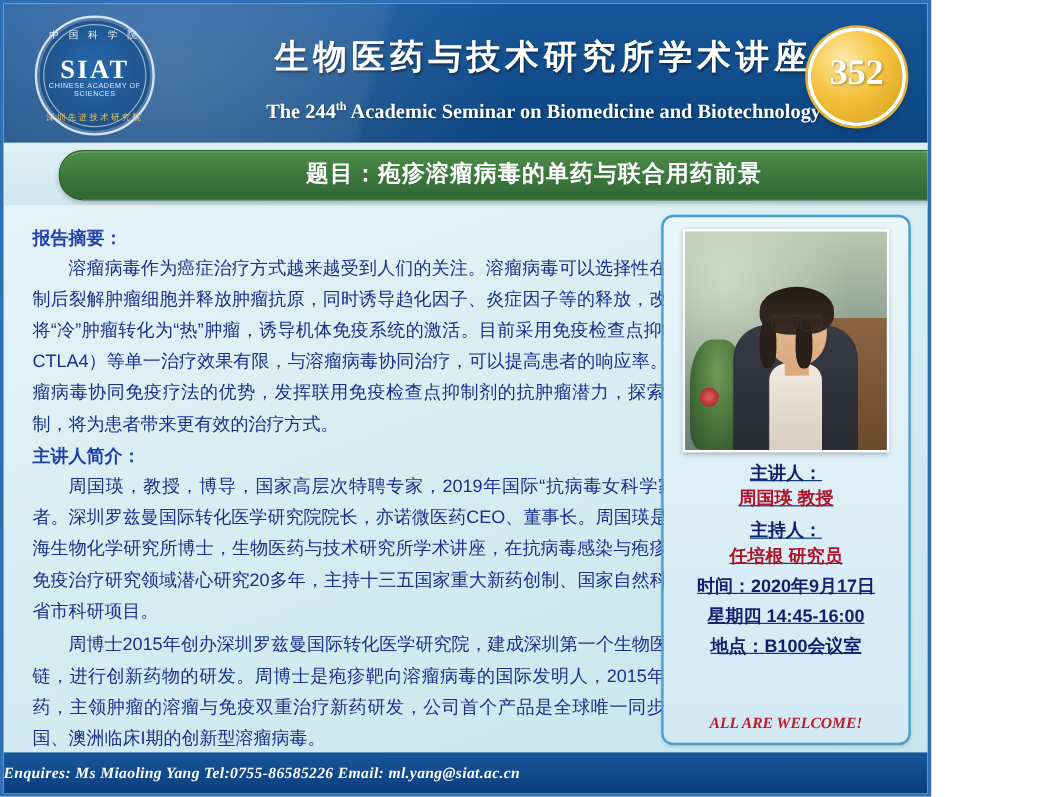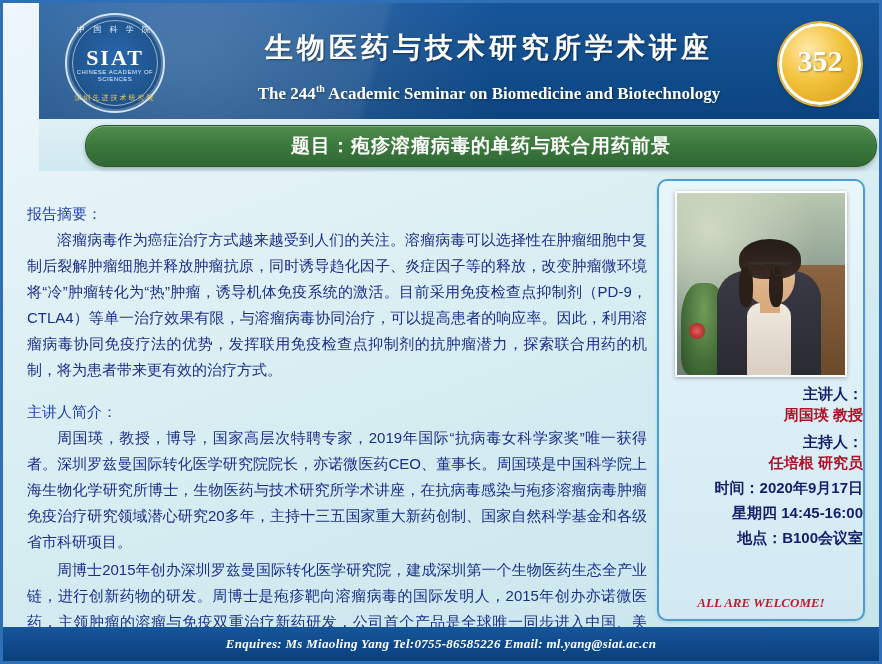--- a/index.html
+++ b/index.html
@@ -2,27 +2,26 @@
 <html><head>
 <meta charset="utf-8">
 <style>
   html,body{margin:0;padding:0;}
   body{
     width:882px;height:664px;overflow:hidden;
     font-family:"Liberation Sans", sans-serif;
     background:#ffffff;
   }
   .poster{
-    position:relative;width:882px;height:664px;
+    position:relative;width:776px;height:664px;
     border:3px solid #2e6fb5;
     box-sizing:border-box;
     background:
       linear-gradient(160deg,#eef7fb 0%,#e3f2f6 25%,#d8eef2 50%,#cfe9ef 75%,#c7e4ec 100%);
     overflow:hidden;
-    padding-left:36px;
   }
   
   .header{
     position:relative;height:116px;
     background:
       radial-gradient(circle at 18% 40%, rgba(255,255,255,.18), rgba(255,255,255,0) 45%),
       linear-gradient(180deg,#16559b 0%,#14508f 35%,#0f4a88 70%,#0c4480 100%);
     overflow:hidden;
   }
   .header:after{
@@ -100,21 +99,21 @@
   }
   
   .body{
     position:absolute;left:0;right:0;top:168px;bottom:0;
   }
   .left{
     position:absolute;left:16px;top:8px;width:636px;bottom:40px;
     padding:6px 8px 0 8px;box-sizing:border-box;
   }
   .sec-head{
-    color:#1f3fb0;font-size:15px;font-weight:normal;margin:20px 0 3px 0;
+    color:#1f3fb0;font-size:15px;font-weight:bold;margin:4px 0 3px 0;
   }
   .para{
     color:#1a2f8a;font-size:15px;line-height:26px;text-align:justify;
     text-indent:2em;margin:0 0 2px 0;
   }
   
   .right{
     position:absolute;right:14px;top:8px;width:208px;bottom:40px;
     border:2px solid #4a9fd0;border-radius:10px;
     background:linear-gradient(180deg,#e9f6fa 0%,#dff0f7 40%,#d2e9f3 100%);
@@ -183,37 +182,37 @@
   .photo .glasses{
     position:absolute;left:72px;bottom:100px;width:42px;height:11px;
     border-top:2px solid #33302c;
   }
   .photo .glasses:before,.photo .glasses:after{
     content:"";position:absolute;top:0;width:16px;height:10px;border:1.6px solid #33302c;border-radius:4px;
   }
   .photo .glasses:before{left:0;}
   .photo .glasses:after{right:0;}
   .rinfo{
-    text-align:right;color:#0b3a88;margin-top:8px;
+    text-align:center;color:#0b3a88;margin-top:8px;text-decoration:underline;
   }
   .rlabel{font-size:15px;font-weight:bold;color:#111e6b;margin:8px 0 2px 0;}
   .rvalue{font-size:15px;font-weight:bold;color:#b0122a;margin:0 0 2px 0;}
   .rline{font-size:15px;font-weight:bold;color:#111e6b;margin:6px 0 0 0;}
   .welcome{
     position:absolute;left:0;right:0;bottom:8px;text-align:center;
     color:#c01a2b;font-size:13px;font-weight:bold;font-style:italic;
     font-family:"Liberation Serif", serif;
   }
   
   .footer{
     position:absolute;left:0;right:0;bottom:0;height:34px;
     background:linear-gradient(180deg,#17559a 0%,#0f4888 60%,#0b3f7c 100%);
   }
   .footer span{
-    display:block;text-align:center;line-height:34px;color:#ffffff;
+    display:block;line-height:34px;color:#ffffff;
     font-size:13px;font-style:italic;font-weight:bold;
     font-family:"Liberation Serif", serif;
     letter-spacing:.3px;
   }
 </style>
 </head>
 <body>
 
 <div class="poster">
 

